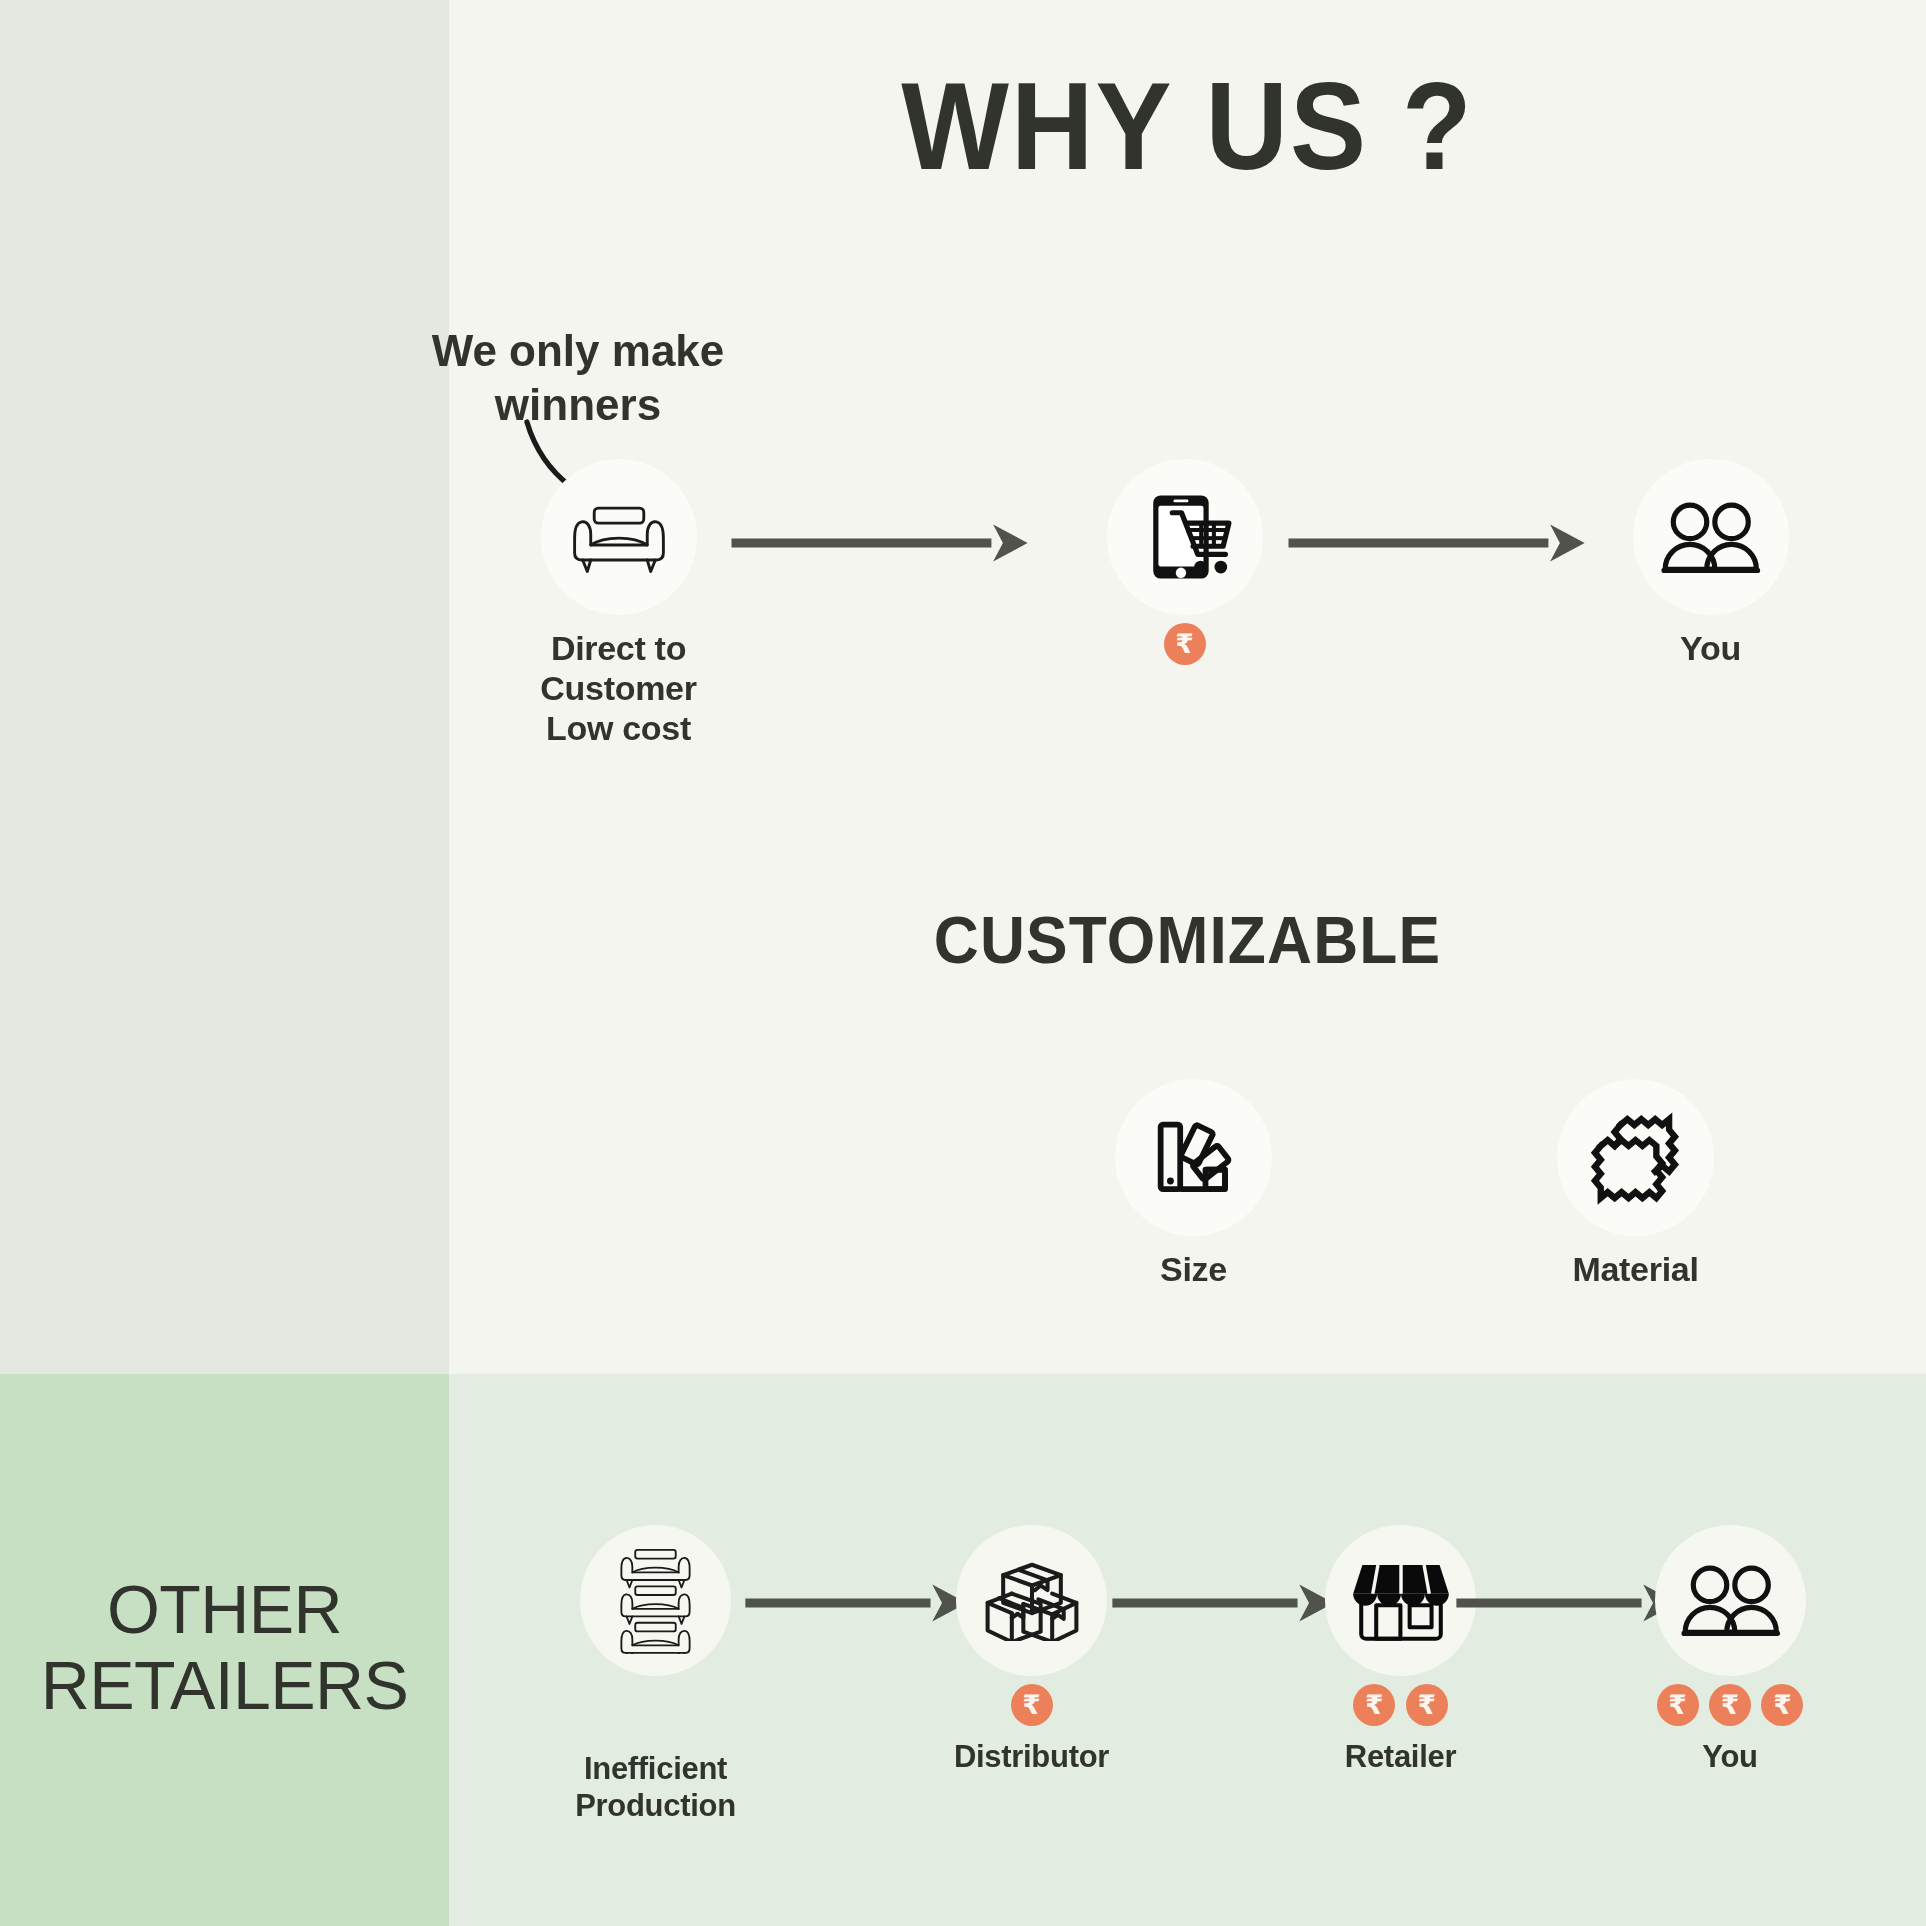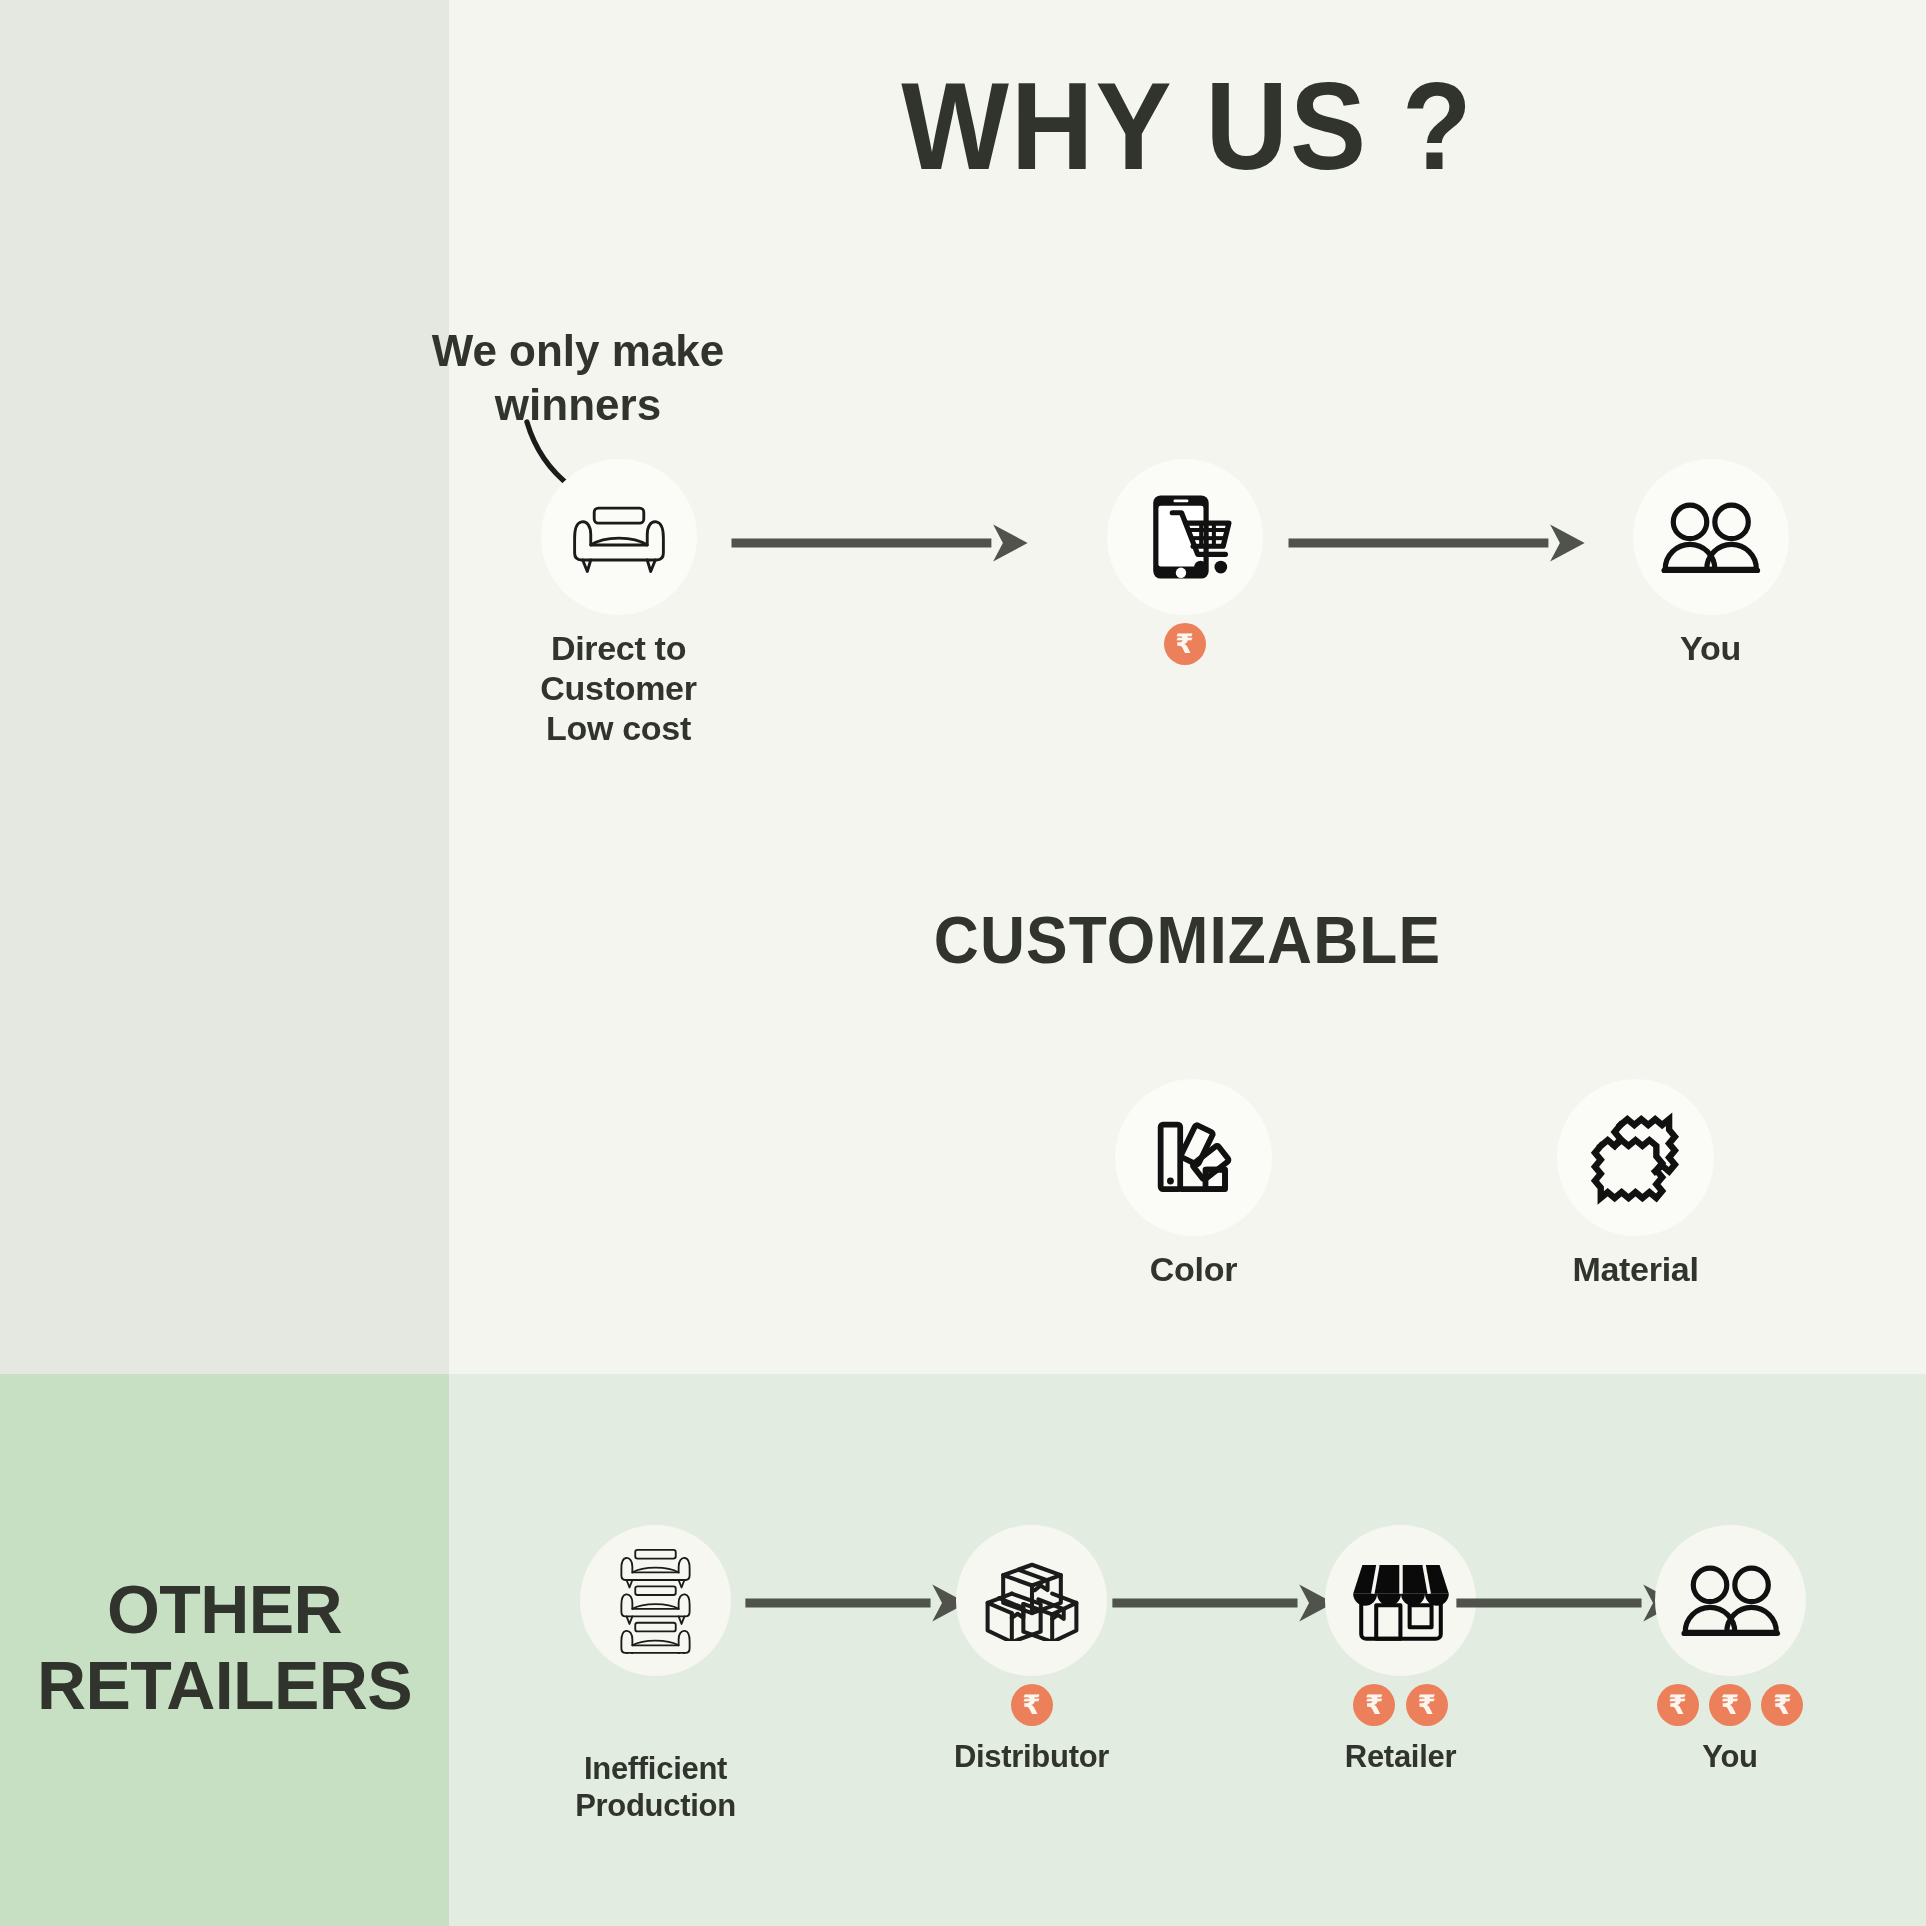--- a/index.html
+++ b/index.html
@@ -24,21 +24,21 @@
     text-align:center;
     font-family:"DejaVu Sans", sans-serif;
     font-size:133px;font-weight:700;
     color:#6E7D62;letter-spacing:-5.8px;
     line-height:1;
   }
 
   .other-retailers{
     position:absolute;left:0;top:1571px;width:449px;
     text-align:center;
-    font-size:68px;font-weight:700;color:#31342D;
+    font-size:68px;font-weight:400;color:#31342D;
     line-height:1.12;letter-spacing:-0.6px;
   }
 
   
   .title{
     position:absolute;left:449px;top:55px;width:1477px;
     text-align:center;
     font-size:124px;font-weight:800;color:#31342D;
     letter-spacing:2.3px;
     transform:scaleX(0.92);
@@ -199,21 +199,21 @@
         <g fill="none" stroke="#111111" stroke-width="10" stroke-linejoin="round" stroke-linecap="round">
           <rect x="22" y="22" width="34" height="112" rx="4"></rect>
           <rect x="68" y="26" width="34" height="62" rx="4" transform="rotate(26 85 57)"></rect>
           <rect x="92" y="60" width="34" height="56" rx="4" transform="rotate(52 109 88)"></rect>
           <path d="M58 134 L134 134 L134 100 L100 100"></path>
           <rect x="100" y="100" width="34" height="34" rx="3"></rect>
         </g>
         <circle cx="39" cy="120" r="6" fill="#111111"></circle>
       </svg>
     </div>
-    <div class="node-label">Color</div>
+    <div class="node-label">Size</div>
   </div>
 
   <div class="node" style="left:1514px;top:1079px;width:243px;">
     <div class="disc" style="width:157px;height:157px;">
       <svg width="95" height="95" viewBox="0 0 164 164">
         <g fill="none" stroke="#111111" stroke-width="11" stroke-linejoin="miter" stroke-linecap="square">
           <polyline points="56,26 68,16 80,26 92,16 104,26 116,16 128,26 140,16 140,34 150,46 140,58 150,70 140,82 150,94 140,106 128,96 116,106"></polyline>
           <polyline points="56,26 46,38 56,50 46,62"></polyline>
           <polyline points="22,62 34,52 46,62 58,52 70,62 82,52 94,62 106,52 118,62 118,80 128,92 118,104 128,116 118,128 128,140 118,152 106,142 94,152 82,142 70,152 58,142 46,152 34,142 22,152 22,134 12,122 22,110 12,98 22,86 12,74 22,62"></polyline>
         </g>

